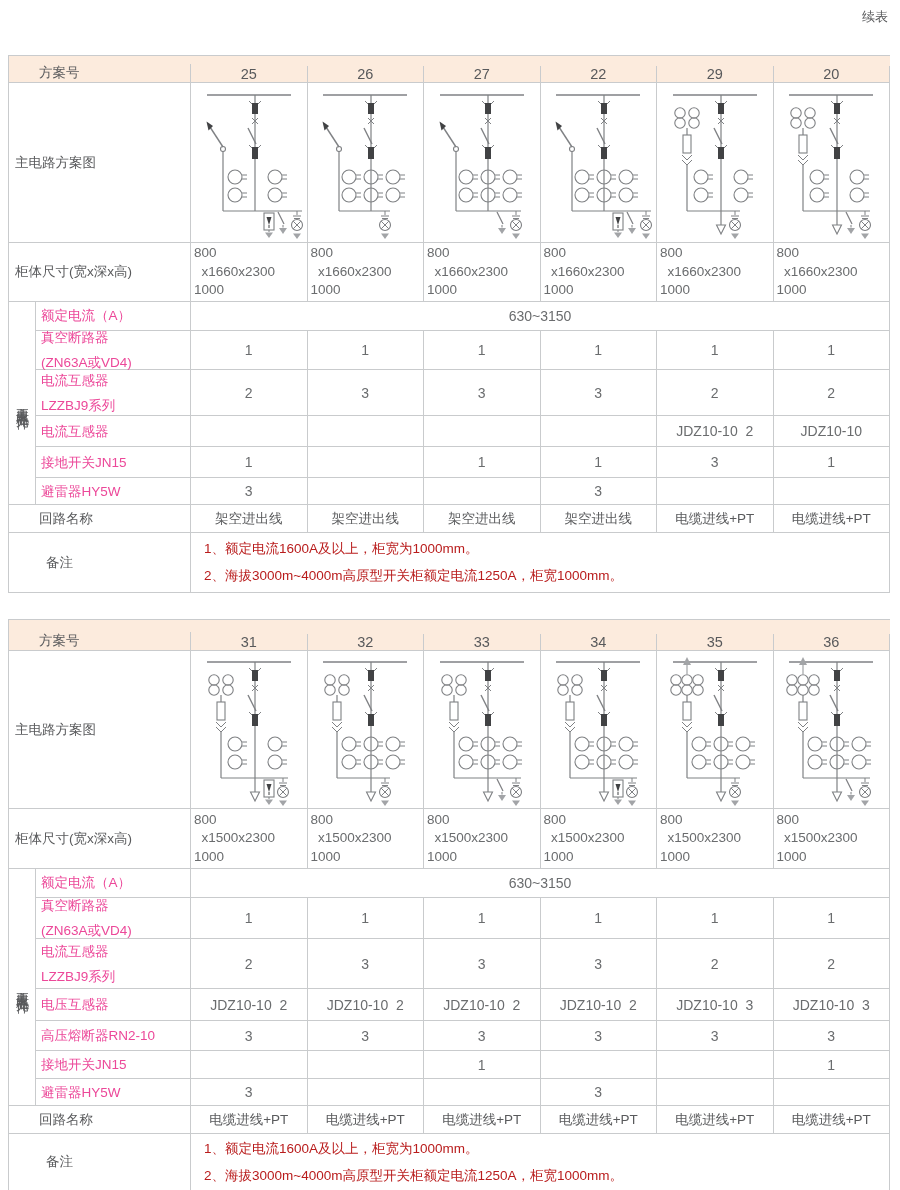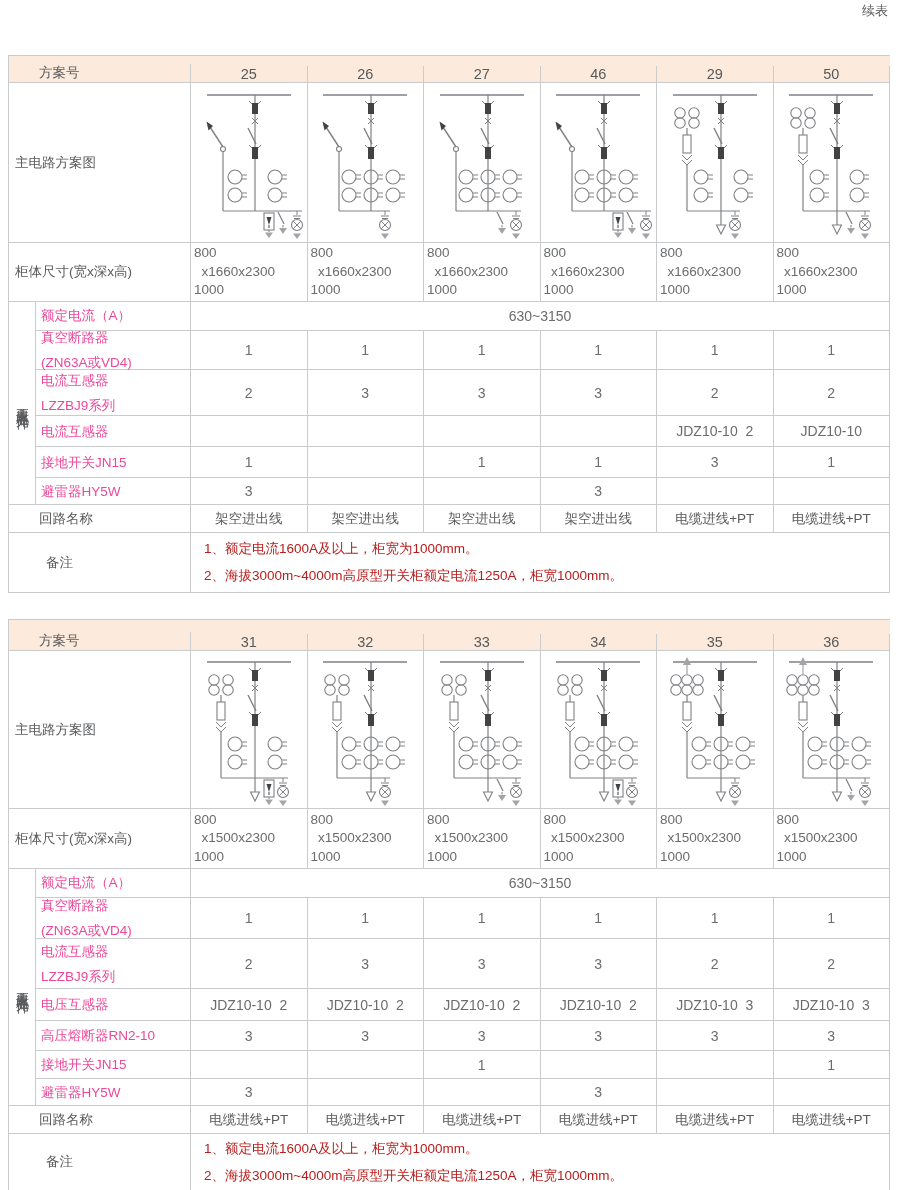--- a/index.html
+++ b/index.html
@@ -1,20 +1,20 @@
 <!DOCTYPE html>
 <html style="--bd: #c9cbcd; --hdr: #fcebdd;"><head>
 <meta charset="utf-8">
 <style>
   html,body{margin:0;padding:0;}
   body{
     width:900px;height:1190px;background:#ffffff;position:relative;overflow:hidden;
     font-family:"Liberation Sans","DejaVu Sans",sans-serif;color:#595a5c;
   }
-  .continued{position:absolute;top:2px;right:12px;font-size:13px;color:#58595b;}
+  .continued{position:absolute;top:8px;right:12px;font-size:13px;color:#58595b;}
   .wrap{position:absolute;left:8px;top:55px;width:882px;}
   .tbl{border-top:1px solid var(--bd,#c9cbcd);border-left:1px solid var(--bd,#c9cbcd);background:#fff;}
   .tbl + .tbl{margin-top:26px;}
   .row{display:flex;width:100%;}
   .lcell,.ilcell,.vlab,.vc,.remc{
     box-sizing:border-box;border-right:1px solid var(--bd,#c9cbcd);border-bottom:1px solid var(--bd,#c9cbcd);
     display:flex;align-items:center;min-width:0;
   }
   .lcell{width:182px;font-size:13.5px;color:#595a5c;}
   .p30{padding-left:30px;}
@@ -39,23 +39,23 @@
 <body>
 
 <div class="continued">续表</div>
 <div class="wrap" id="mount">
     <div class="tbl">
       <div class="row hdr" style="height: 27px;">
         <div class="lcell p30">方案号</div>
         <div class="vc num">25</div>
         <div class="vc num">26</div>
         <div class="vc num">27</div>
-        <div class="vc num">46</div>
+        <div class="vc num">22</div>
         <div class="vc num">29</div>
-        <div class="vc num">50</div>
+        <div class="vc num">20</div>
       </div>
       <div class="row" style="height: 160px;">
         <div class="lcell p6">主电路方案图</div>
         <div class="vc diagc"><svg width="112" height="156" viewBox="0 0 112 156" xmlns="http://www.w3.org/2000/svg">
             <line x1="14" y1="10" x2="98" y2="10" stroke="#7f8184" stroke-width="1.6"></line>
             <line x1="62" y1="10" x2="62" y2="126" stroke="#7f8184" stroke-width="1.2"></line>
             <path d="M56,16 Q62,24 68,16" fill="none" stroke="#7f8184"></path>
             <rect x="59" y="18" width="6" height="11" fill="#414244"></rect>
             <line x1="59" y1="33" x2="65" y2="39" stroke="#7f8184" stroke-width="1"></line>
             <line x1="65" y1="33" x2="59" y2="39" stroke="#7f8184" stroke-width="1"></line>

